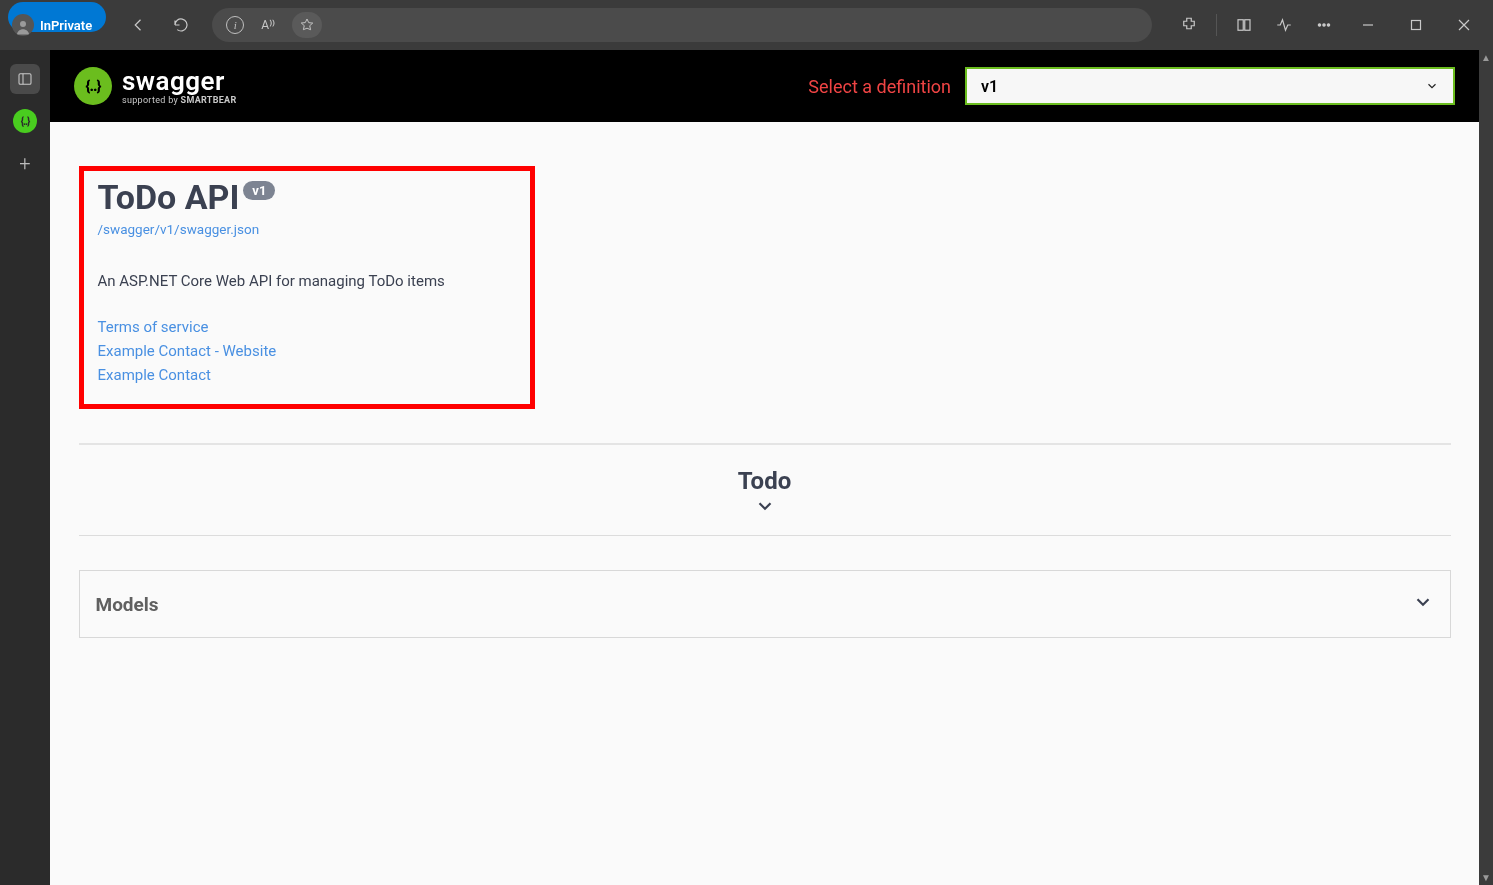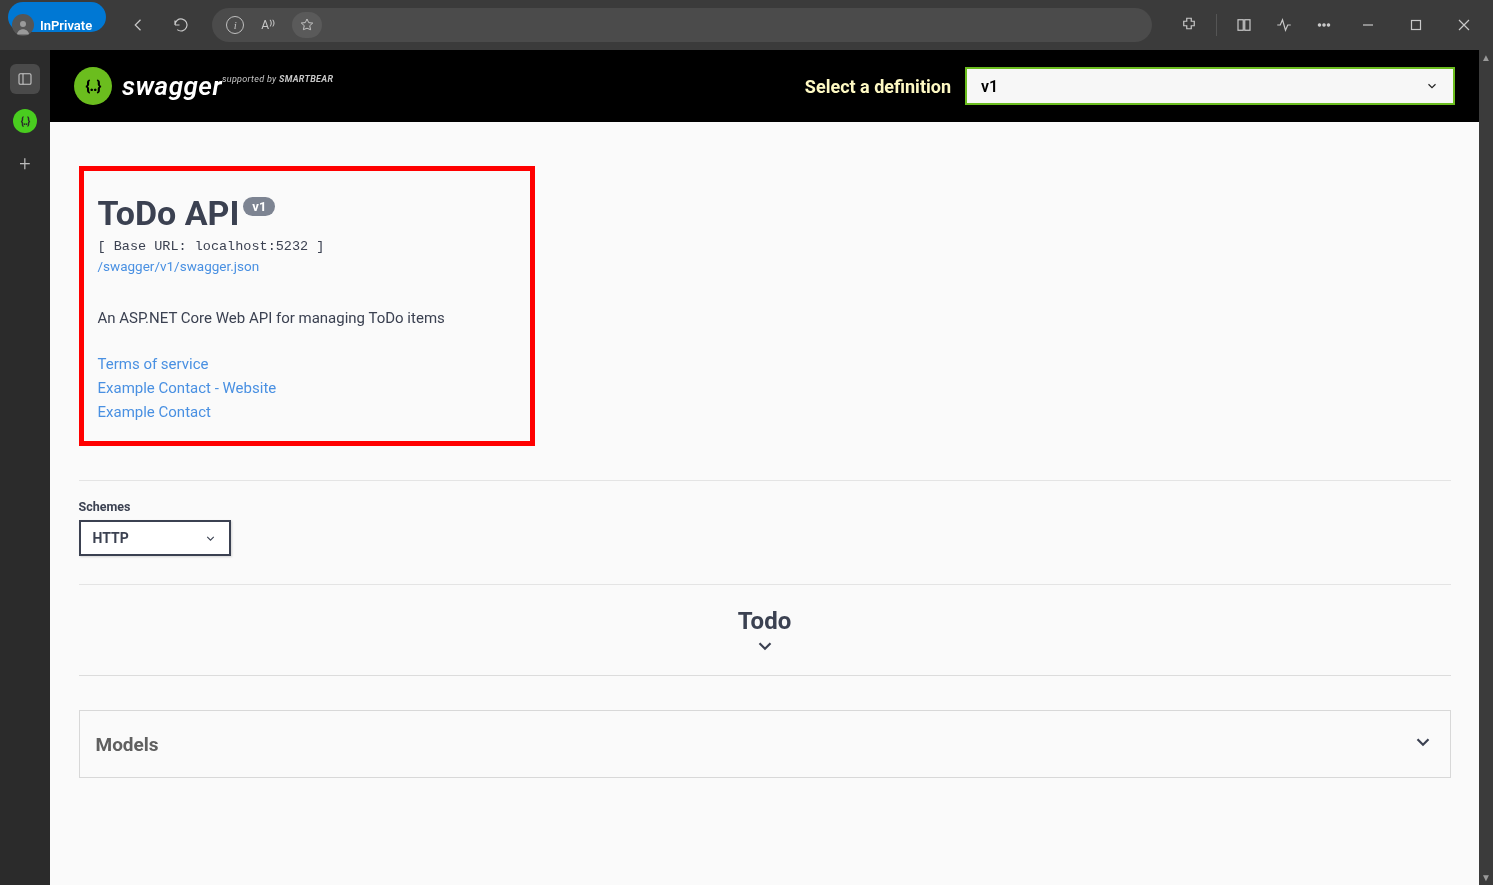--- a/index.html
+++ b/index.html
@@ -149,43 +149,43 @@
     justify-content: space-between;
   }
   .swagger-brand { display:flex; align-items:center; gap:10px; }
   .swagger-logo {
     width: 38px; height: 38px;
     background: #6bbd1e;
     border-radius: 50%;
     display:flex; align-items:center; justify-content:center;
     color:#000; font-weight:900; font-size:15px; letter-spacing:-1px;
   }
-  .swagger-wordmark { display:flex; flex-direction:row; line-height:1;font-style:italic; }
+  .swagger-wordmark { display:flex; flex-direction:column; line-height:1; }
   .swagger-wordmark .big { color:#fff; font-size:26px; font-weight:600; letter-spacing:0.5px; }
   .swagger-wordmark .small { color:#c8c8c8; font-size:9px; letter-spacing:0.3px; text-align:right; margin-top:2px;}
   .swagger-wordmark .small b { font-weight:700; }
   .def-select-wrap { display:flex; align-items:center; gap:14px; }
-  .def-label { color:#fef9c3; font-weight:700; font-size:18px; }
+  .def-label { color:#ef4444; font-weight:400; font-size:18px; }
   .def-select {
     width: 490px; height: 38px;
     border: 2px solid #6bbd1e;
     background: #f7f7f7;
     display:flex; align-items:center; justify-content:space-between;
     padding: 0 14px;
     font-size: 16px; font-weight:600;
   }
   .def-select svg { width:14px; height:14px; stroke:#222; fill:none; stroke-width:2; }
 
   
   .swagger-body { padding: 0; max-width: 1400px; margin: 0 auto; }
   .info-box {
     margin: 44px 0 0 14px;
     border: 5px solid #ff0000;
     width: 456px;
-    padding: 22px 14px 20px;
+    padding: 6px 14px 20px;
   }
   .api-title {
     font-size: 34px;
     font-weight: 700;
     color: #3b4151;
     display: flex;
     align-items: flex-start;
     gap: 4px;
   }
   .api-title .ver {
@@ -371,41 +371,31 @@
           </div>
         </div>
       </div>
 
       <div class="swagger-body">
         <div class="info-box">
           <h1 class="api-title">
             <span>ToDo API</span>
             <span class="ver">v1</span>
           </h1>
-          <div class="base-url">[ Base URL: localhost:5232 ]</div>
           <a class="spec-link">/swagger/v1/swagger.json</a>
           <div class="api-desc">An ASP.NET Core Web API for managing ToDo items</div>
           <div class="info-links">
             <a class="info-link">Terms of service</a>
             <a class="info-link">Example Contact - Website</a>
             <a class="info-link">Example Contact</a>
           </div>
         </div>
 
         <div class="divider"></div>
 
-        <div class="schemes-wrap">
-          <div class="schemes-label">Schemes</div>
-          <div class="schemes-select">
-            <span>HTTP</span>
-            <svg viewBox="0 0 24 24">
-                <path d="M6 9l6 6 6-6"></path>
-              </svg>
-          </div>
-        </div>
 
         <div class="divider2"></div>
 
         <div class="tag-row">
           <span class="tag-name">Todo</span>
           <span class="chev"><svg viewBox="0 0 24 24">
                 <path d="M6 9l6 6 6-6"></path>
               </svg></span>
         </div>
 

